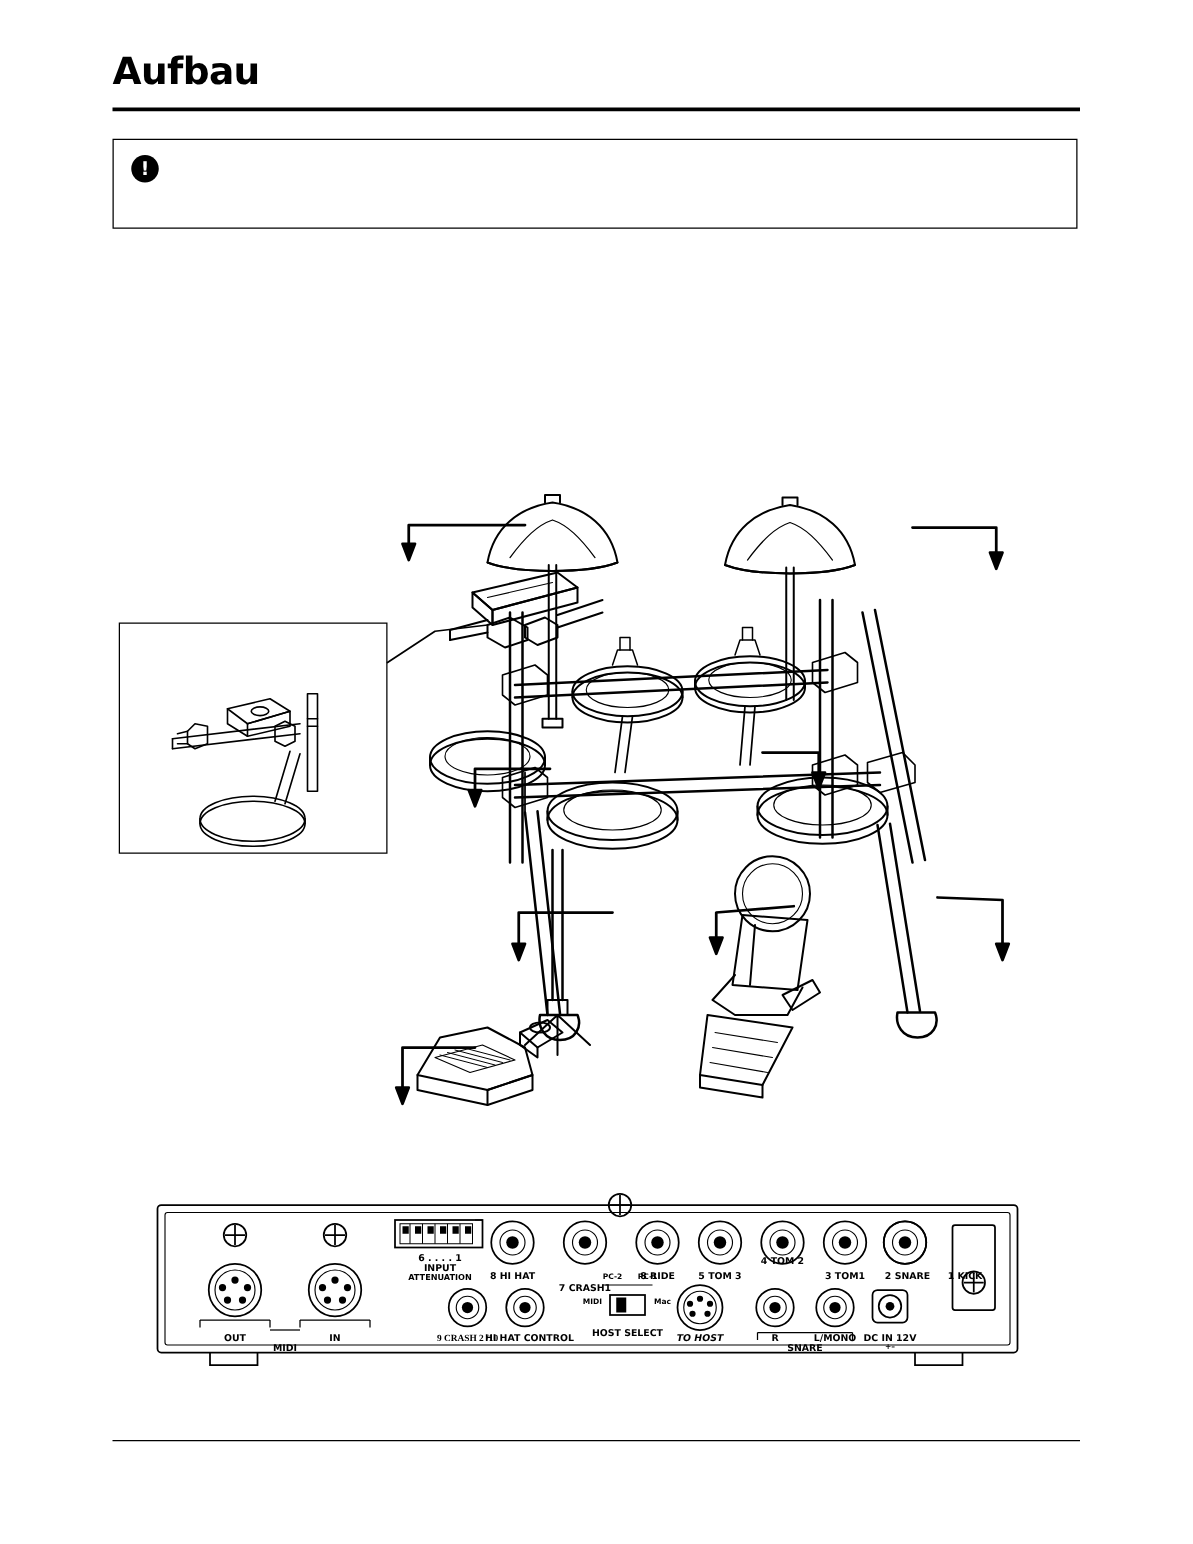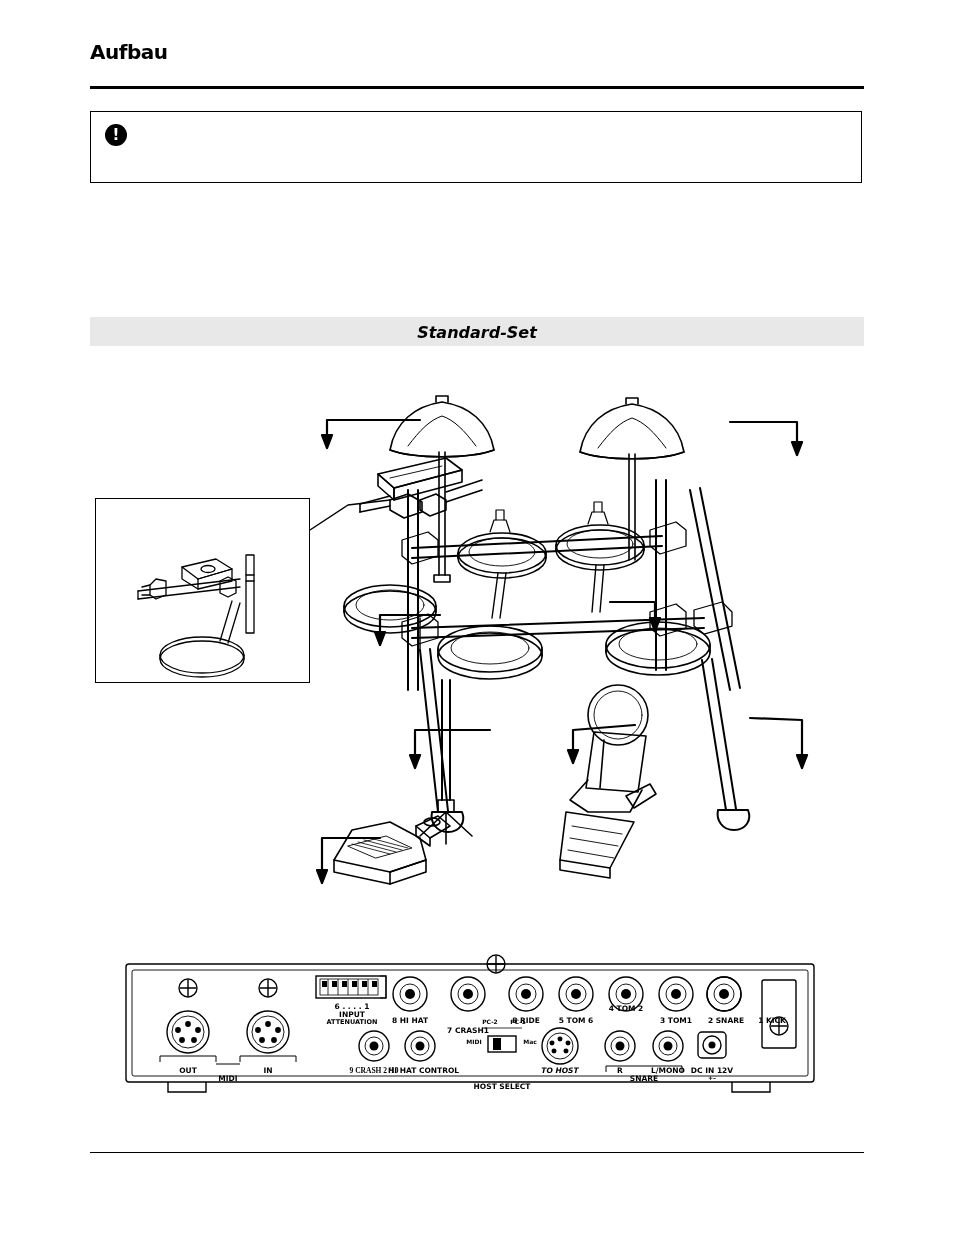--- a/index.html
+++ b/index.html
@@ -20,21 +20,21 @@
     left: 0; top: 0;
     width: 954px;
     height: 1235px;
   }
 
   
   .page-title {
     position: absolute;
     left: 90px;
     top: 40px;
-    font-size: 20px;
+    font-size: 30px;
     font-weight: bold;
     letter-spacing: -0.5px;
     font-family: "DejaVu Sans", sans-serif;
   }
   .title-rule {
     position: absolute;
     left: 90px;
     top: 86px;
     width: 774px;
     height: 3px;
@@ -170,23 +170,20 @@
 <div class="page">
 
   <div class="page-title">Aufbau</div>
   <div class="title-rule"></div>
 
   <div class="warning-box">
     <div class="warning-icon">!</div>
     <div class="warning-text"></div>
   </div>
 
-  <div class="section-banner">
-    <div class="section-banner-label">Standard-Set</div>
-  </div>
 
   <div class="figure-area">
 
     <div class="inset-box"></div>
 
     <svg class="panel" style="width:774px;height:560px" viewBox="0 0 774 560">
       <g fill="none" stroke="#000" stroke-width="1.6" stroke-linejoin="round" stroke-linecap="round">
 
         <g stroke-width="2.2">
           <path d="M237,75 L237,60 L330,60"></path>
@@ -510,38 +507,38 @@
       </g>
     </svg>
 
     <div class="panel-label" style="left:196px; top:52px; width:72px;"><span>6</span>&nbsp;<span>. . . .</span>&nbsp;<span>1</span></div>
     <div class="panel-label" style="left:196px; top:60px; width:72px;">INPUT</div>
     <div class="panel-label" style="left:190px; top:68px; width:84px; font-size:6.5px;">ATTENUATION</div>
 
     <div class="panel-label" style="left:260px; top:66px; width:60px;">8 HI HAT</div>
     <div class="panel-label" style="left:316px; top:76px; width:64px;">7 CRASH1</div>
     <div class="panel-label" style="left:378px; top:66px; width:56px;">8 RIDE</div>
-    <div class="panel-label" style="left:428px; top:66px; width:56px;">5 TOM 6</div>
+    <div class="panel-label" style="left:428px; top:66px; width:56px;">5 TOM 3</div>
     <div class="panel-label" style="left:478px; top:54px; width:56px;">4 TOM 2</div>
     <div class="panel-label" style="left:528px; top:66px; width:56px;">3 TOM1</div>
     <div class="panel-label" style="left:576px; top:66px; width:60px;">2 SNARE</div>
     <div class="panel-label" style="left:624px; top:66px; width:56px;text-align:center;">1 KICK</div>
 
     <div class="panel-label" style="left:218px; top:116px; width:72px;font-family:Liberation Serif, serif;">9 CRASH 2 /10</div>
     <div class="panel-label" style="left:268px; top:116px; width:68px;">HI HAT CONTROL</div>
 
     <div class="panel-label" style="left:40px; top:116px; width:56px;">OUT</div>
     <div class="panel-label" style="left:120px; top:116px; width:56px;">IN</div>
     <div class="panel-label" style="left:84px; top:124px; width:48px;">MIDI</div>
 
     <div class="panel-label" style="left:356px; top:68px; width:28px; font-size:6px;">PC-2</div>
     <div class="panel-label" style="left:384px; top:68px; width:28px; font-size:6px;">PC-1</div>
     <div class="panel-label" style="left:340px; top:88px; width:28px; font-size:6px;">MIDI</div>
     <div class="panel-label" style="left:396px; top:88px; width:28px; font-size:6px;">Mac</div>
-    <div class="panel-label" style="left:338px; top:132px; width:88px;">HOST SELECT</div>
+    <div class="panel-label" style="left:338px; top:112px; width:88px;">HOST SELECT</div>
     <div class="panel-label" style="left:412px; top:116px; width:56px;font-style:italic;">TO HOST</div>
 
     <div class="panel-label" style="left:486px; top:116px; width:28px;">R</div>
     <div class="panel-label" style="left:520px; top:116px; width:56px;">L/MONO</div>
     <div class="panel-label" style="left:500px; top:124px; width:48px;">SNARE</div>
 
     <div class="panel-label" style="left:562px; top:116px; width:60px;">DC IN 12V</div>
     <div class="panel-label" style="left:562px; top:124px; width:60px; font-size:6px;">+–</div>
   </div>
 

